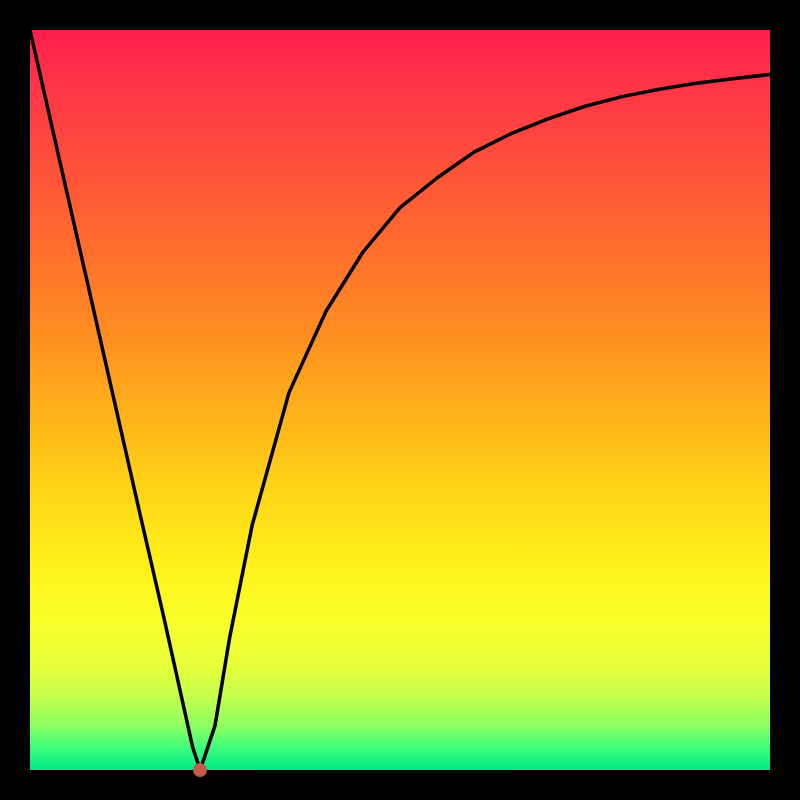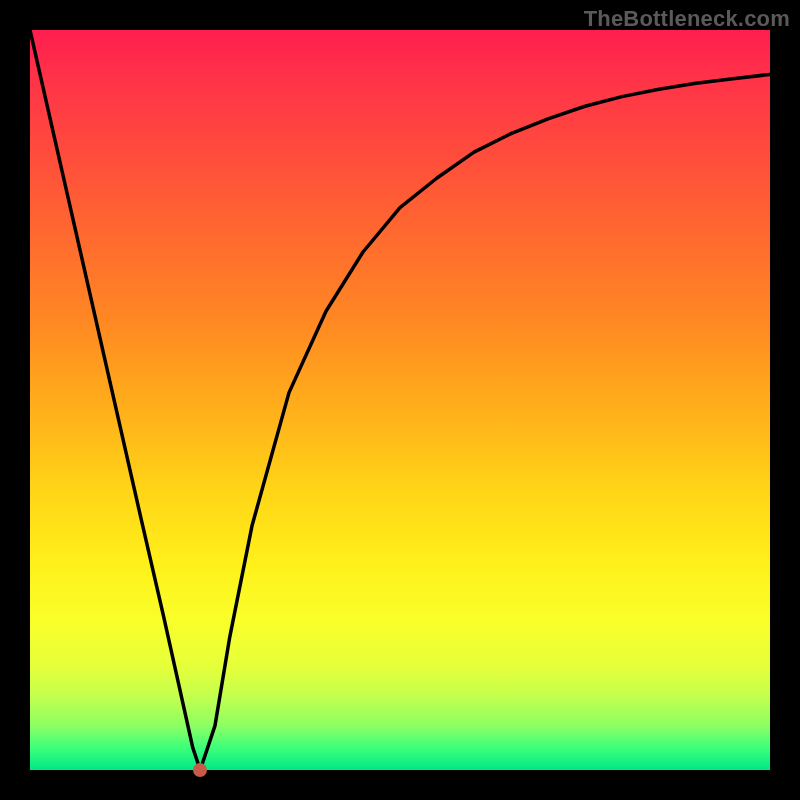--- a/index.html
+++ b/index.html
@@ -66,21 +66,20 @@
     border-radius: 50%;
     background: #c65b4a;
     transform: translate(-50%, -50%);
   }
 </style>
 </head>
 <body>
 
 <div class="frame">
 
-  <div class="watermark">TheBottleneck.com</div>
 
   <div class="plot-area">
 
     <svg class="curve" viewBox="0 0 740 740" preserveAspectRatio="none">
       <path fill="none" stroke="#000" stroke-width="3.5" stroke-linejoin="round" stroke-linecap="round" d="M0.00 0.00 L37.00 162.80 L74.00 325.60 L111.00 488.40 L133.20 584.60 L148.00 651.20 L162.80 717.80 L170.20 740.00 L185.00 695.60 L199.80 606.80 L222.00 495.80 L259.00 362.60 L296.00 281.20 L333.00 222.00 L370.00 177.60 L407.00 148.00 L444.00 122.10 L481.00 103.60 L518.00 88.80 L555.00 76.22 L592.00 66.60 L629.00 59.20 L666.00 53.28 L703.00 48.84 L740.00 44.40"></path>
     </svg>
 
     <div class="marker" style="left: 170.2px; top: 740px;"></div>
   </div>
 

